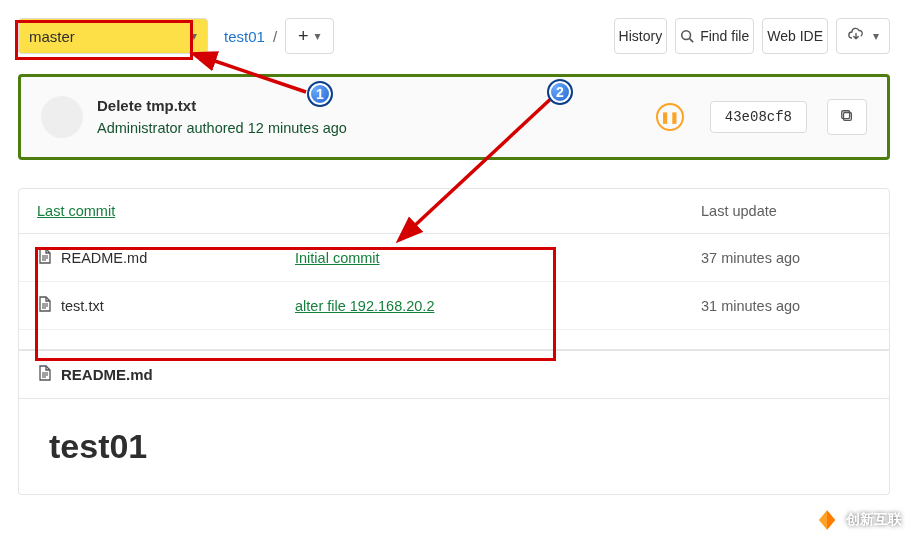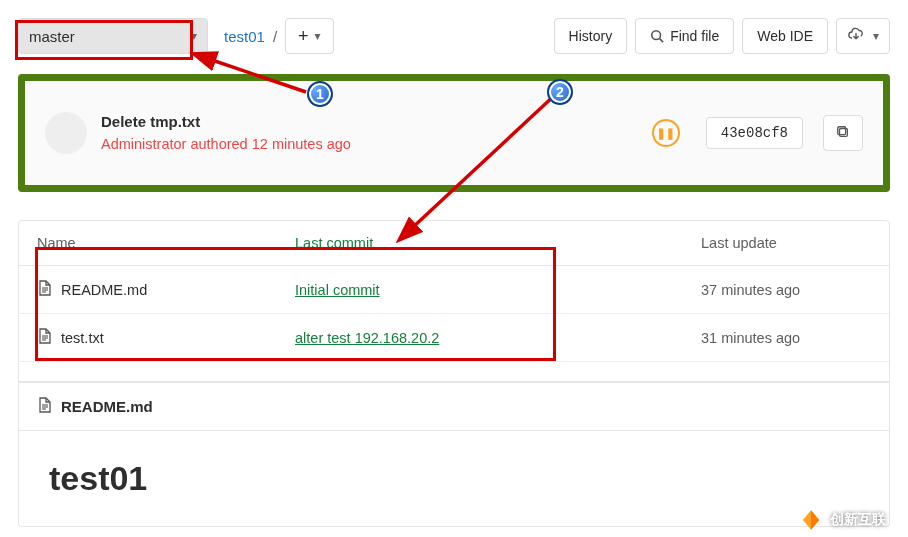--- a/index.html
+++ b/index.html
@@ -24,21 +24,21 @@
     align-items: center;
     justify-content: space-between;
     width: 190px;
     height: 36px;
     border: 1px solid #dbdbdb;
     border-radius: 4px;
     padding: 0 10px;
     font-size: 15px;
     color: #2e2e2e;
     position: relative;
-    background: #e5e5e5;
+    background: #fde047;
   }
   .chev { font-size: 12px; color: #666; }
   .crumb { display: flex; align-items: center; gap: 8px; margin-left: 8px; font-size: 15px; }
   .crumb a { color: #1f75cb; text-decoration: none; }
   .crumb .slash { color: #666; }
   .plus-btn {
     display: inline-flex;
     align-items: center;
     gap: 6px;
     height: 36px;
@@ -49,50 +49,50 @@
     color: #2e2e2e;
     background: #fff;
   }
   .plus-btn .plus { font-weight: 500; }
   .spacer { flex: 1; }
   .btn {
     height: 36px;
     border: 1px solid #dbdbdb;
     border-radius: 4px;
     background: #fff;
-    padding: 0 14px;
+    padding: 0 4px;
     font-size: 14px;
     display: inline-flex;
     align-items: center;
     gap: 6px;
     color: #2e2e2e;
   }
   .btn .icon { display: inline-flex; }
   .clone-btn { padding: 0 10px; gap: 8px; }
 
   .commit-card {
     margin: 20px 18px 0 18px;
     background: #fafafa;
-    border: 7px solid #4d7c0f;
-    border-radius: 4px;
-    padding: 30px 20px;
+    border: 3px solid #4d7c0f;
+    border-radius: 4px;
+    padding: 18px 20px;
     display: flex;
     align-items: center;
     gap: 14px;
   }
   .avatar {
     width: 42px;
     height: 42px;
     border-radius: 50%;
     background: #eee;
     flex-shrink: 0;
   }
   .commit-info { flex: 1; line-height: 1.5; }
   .commit-title { font-weight: 600; font-size: 15px; color: #2e2e2e; }
-  .commit-sub { color: #ef4444; font-size: 14.5px; }
+  .commit-sub { color: #14532d; font-size: 14.5px; }
   .pipeline-circle {
     width: 28px; height: 28px; border-radius: 50%;
     border: 2px solid #fca326; display: flex; align-items: center; justify-content: center;
     color: #fca326; font-weight: 700; font-size: 11px;
   }
   .sha-btn {
     font-family: "SFMono-Regular", Consolas, "Liberation Mono", Menlo, monospace;
     height: 32px;
     border: 1px solid #dbdbdb;
     border-radius: 4px;
@@ -174,21 +174,21 @@
     color: #fff; font-weight: 700; font-size: 14px;
   }
   .arrow-line {
     position: absolute;
     stroke: #d40000;
     stroke-width: 3.5;
     fill: none;
   }
   .watermark {
     position: absolute;
-    right: 16px;
+    right: 0;
     bottom: 0;
     display: flex;
     align-items: center;
     gap: 6px;
     background: rgba(0,0,0,0);
     padding: 4px 6px;
   }
   .watermark .wm-text {
     color: #fff;
     font-weight: 700;
@@ -255,21 +255,20 @@
       <svg class="copy-icon" viewBox="0 0 16 16">
           <rect x="4" y="4" width="9" height="9" rx="1.5" stroke="#555" stroke-width="1.5" fill="none"></rect>
           <rect x="2" y="2" width="9" height="9" rx="1.5" stroke="#555" stroke-width="1.5" fill="none"></rect>
         </svg>
     </span>
   </div>
 </div>
 
 <div class="file-table">
   <div class="ft-head">
-    <div class="ft-col-name">Name</div>
     <div class="ft-col-commit">Last commit</div>
     <div class="ft-col-update">Last update</div>
   </div>
   <div class="ft-row">
     <div class="ft-col-name">
       <span>
         <svg class="file-icon" viewBox="0 0 16 16">
             <path d="M3 1h6l4 4v10H3z" stroke="#555" stroke-width="1.3" fill="none"></path>
             <path d="M9 1v4h4" stroke="#555" stroke-width="1.3" fill="none"></path>
             <line x1="5" y1="8" x2="11" y2="8" stroke="#555" stroke-width="1.1"></line>
@@ -288,21 +287,21 @@
         <svg class="file-icon" viewBox="0 0 16 16">
             <path d="M3 1h6l4 4v10H3z" stroke="#555" stroke-width="1.3" fill="none"></path>
             <path d="M9 1v4h4" stroke="#555" stroke-width="1.3" fill="none"></path>
             <line x1="5" y1="8" x2="11" y2="8" stroke="#555" stroke-width="1.1"></line>
             <line x1="5" y1="10" x2="11" y2="10" stroke="#555" stroke-width="1.1"></line>
             <line x1="5" y1="12" x2="9" y2="12" stroke="#555" stroke-width="1.1"></line>
           </svg>
       </span>
       <span>test.txt</span>
     </div>
-    <div class="ft-col-commit">alter test 192.168.20.2</div>
+    <div class="ft-col-commit">alter file 192.168.20.2</div>
     <div class="ft-col-update">31 minutes ago</div>
   </div>
   <div class="ft-pad"></div>
 </div>
 
 <div class="readme-card">
   <div class="readme-head">
     <span>
       <svg class="file-icon" viewBox="0 0 16 16">
           <path d="M3 1h6l4 4v10H3z" stroke="#555" stroke-width="1.3" fill="none"></path>

